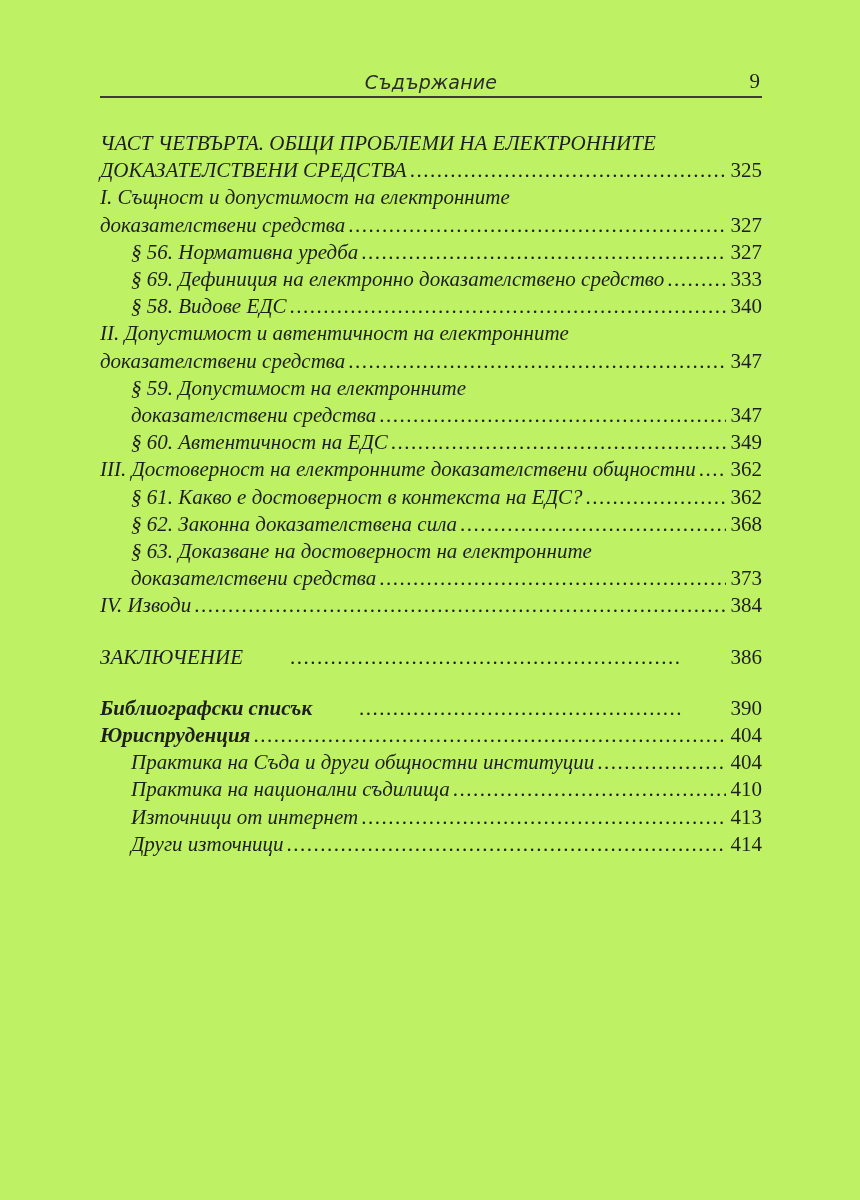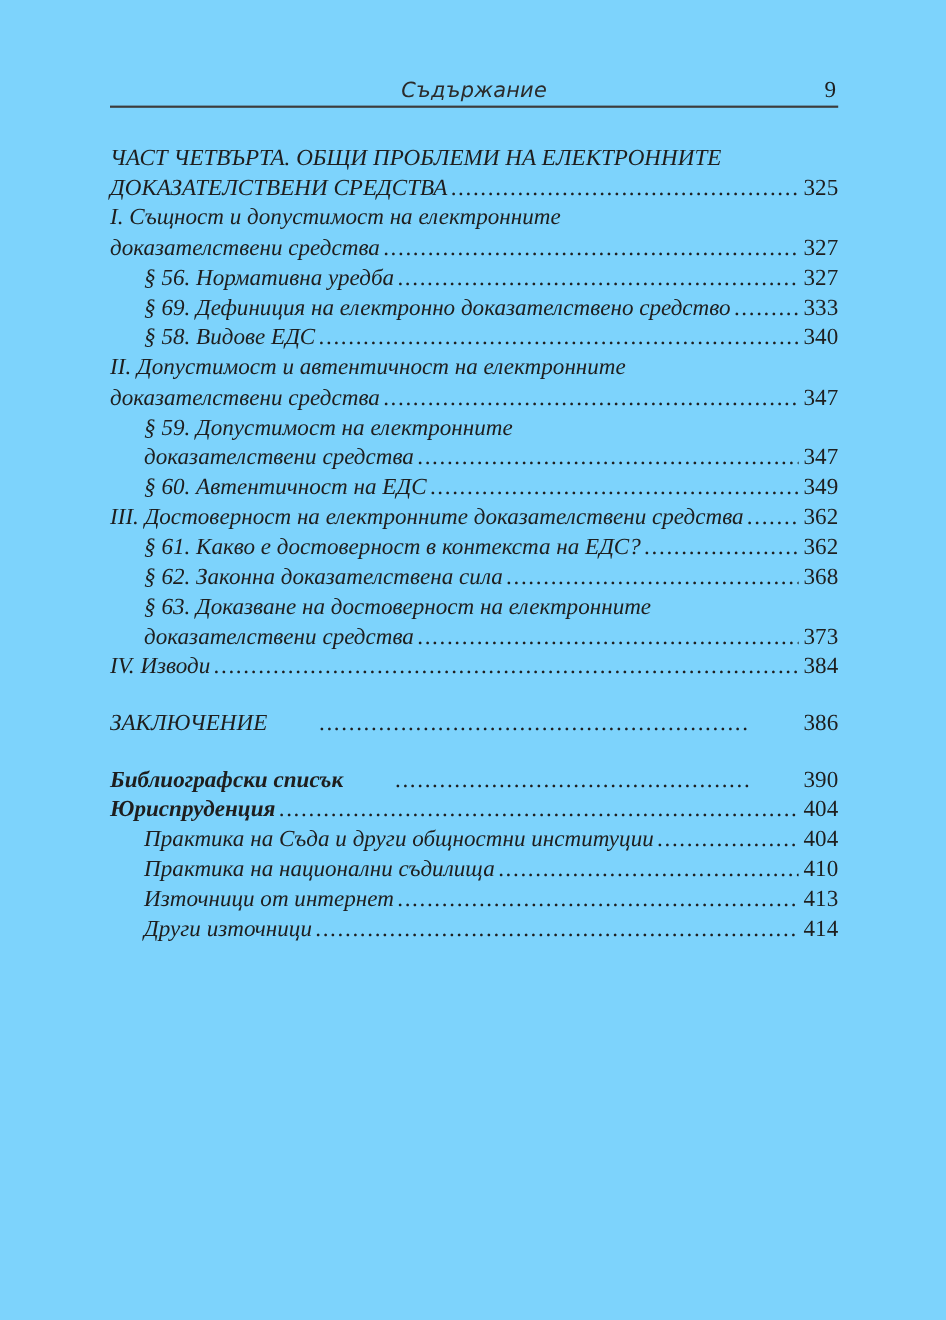--- a/index.html
+++ b/index.html
@@ -4,21 +4,21 @@
 <style>
   html, body {
     margin: 0;
     padding: 0;
     background: #ffffff;
   }
   .page {
     position: relative;
     width: 860px;
     height: 1200px;
-    background: #7dd3fc;
+    background: #bef264;
     color: #1e1e1e;
     font-family: "Liberation Serif", "DejaVu Serif", serif;
     overflow: hidden;
     box-sizing: border-box;
   }
   
   .running-head {
     position: absolute;
     left: 100px;
     right: 98px;
@@ -146,21 +146,21 @@
     <span class="toc-text">доказателствени средства</span>
     <span class="toc-dots"></span>
     <span class="toc-page">347</span>
   </div>
       <div class="toc-line indent-1">
     <span class="toc-text">§ 60. Автентичност на ЕДС</span>
     <span class="toc-dots"></span>
     <span class="toc-page">349</span>
   </div>
       <div class="toc-line indent-0">
-    <span class="toc-text">III. Достоверност на електронните доказателствени средства</span>
+    <span class="toc-text">III. Достоверност на електронните доказателствени общностни</span>
     <span class="toc-dots"></span>
     <span class="toc-page">362</span>
   </div>
       <div class="toc-line indent-1">
     <span class="toc-text">§ 61. Какво е достоверност в контекста на ЕДС?</span>
     <span class="toc-dots"></span>
     <span class="toc-page">362</span>
   </div>
       <div class="toc-line indent-1">
     <span class="toc-text">§ 62. Законна доказателствена сила</span>

